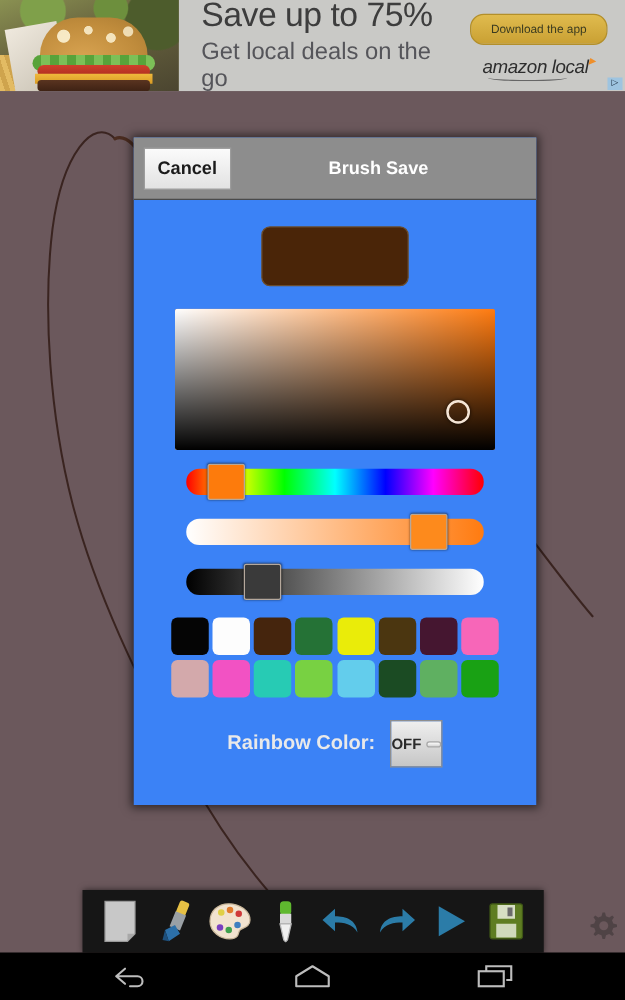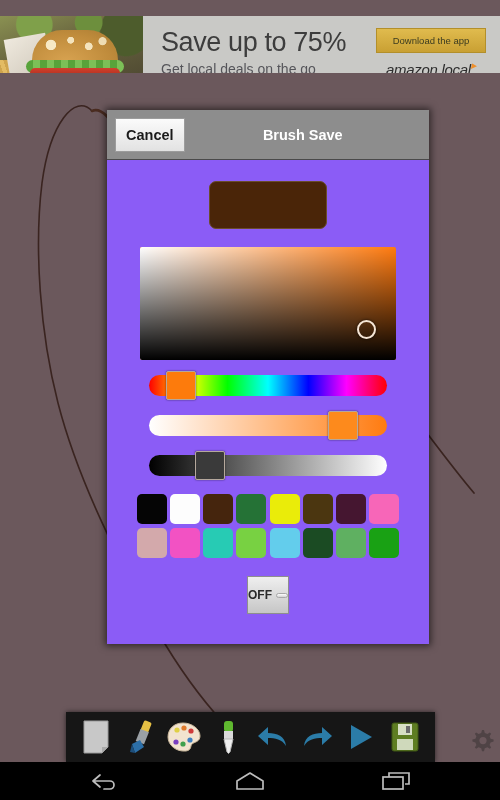--- a/index.html
+++ b/index.html
@@ -5,21 +5,21 @@
   * { margin:0; padding:0; box-sizing:border-box; }
   html,body { width:500px; height:800px; overflow:hidden; }
   body {
     font-family:"Liberation Sans", sans-serif;
     background:#6b585c;
     position:relative;
   }
 
   
   #ad-banner{
-    position:absolute; left:0; top:16px; width:500px; height:73px;
+    position:absolute; left:0; top:0; width:500px; height:73px;
     background:#c9c9c6; display:flex; align-items:stretch;
     overflow:hidden;
   }
   #ad-image{
     width:143px; height:73px; position:relative; overflow:hidden;
     background:#6d6a4a;
   }
   .burger-bg{
     position:absolute; inset:0;
     background:
@@ -66,27 +66,27 @@
   .wrapper-paper{
     position:absolute; left:8px; top:20px; width:42px; height:53px;
     background:linear-gradient(150deg,#efe9de,#c9c2b4);
     transform:rotate(-10deg);
   }
   #ad-text{
     flex:1; display:flex; flex-direction:column; justify-content:center;
     padding-left:18px;
   }
   #ad-headline{ font-size:27px; color:#3d3d3d; font-weight:400; line-height:1.05; letter-spacing:-.4px;}
-  #ad-sub{ font-size:14px; color:#55555a; margin-top:5px;}
+  #ad-sub{ font-size:19px; color:#55555a; margin-top:5px;}
   #ad-right{
     width:132px; display:flex; flex-direction:column;
     align-items:center; justify-content:center; gap:6px; padding-right:6px;
   }
   #ad-cta{
-    width:110px; height:25px; border-radius:0;
+    width:110px; height:25px; border-radius:11px;
     background:linear-gradient(180deg,#e0bb4e,#c9a033);
     border:1px solid #b38f2a;
     font-size:9.5px; color:#3b3b20; display:flex;
     align-items:center; justify-content:center;
   }
   #ad-brand{ font-size:15px; color:#2d2d2d; position:relative; letter-spacing:-.3px;font-style:italic;}
   #ad-brand .swoosh{
     position:absolute; left:4px; bottom:-3px; width:64px; height:6px;
     border-bottom:1.5px solid #666; border-radius:0 0 60% 60%;
   }
@@ -100,21 +100,21 @@
   
   #canvas-area{
     position:absolute; left:0; top:73px; width:500px; height:640px;
     background:#6b585c;
   }
   #drawing-svg{ position:absolute; inset:0; }
 
   
   #dialog{
     position:absolute; left:107px; top:110px; width:322px; height:534px;
-    background:#8b5cf6;
+    background:#3b82f6;
     box-shadow:0 0 7px 2px rgba(0,0,0,.55);
   }
   #dialog-header{
     height:50px; background:#8d8d8d;
     display:flex; align-items:center; justify-content:space-between;
     padding:0 8px;
     border-bottom:1px solid #4a4a4a;
   }
   .hdr-btn{
     min-width:62px; height:34px;
@@ -310,20 +310,21 @@
           <div class="pal-swatch" style="background: rgb(39, 203, 180);"></div>
           <div class="pal-swatch" style="background: rgb(120, 209, 66);"></div>
           <div class="pal-swatch" style="background: rgb(99, 205, 236);"></div>
           <div class="pal-swatch" style="background: rgb(27, 75, 35);"></div>
           <div class="pal-swatch" style="background: rgb(95, 176, 97);"></div>
           <div class="pal-swatch" style="background: rgb(25, 161, 20);"></div>
         </div>
     </div>
 
     <div id="rainbow-row">
+      <div id="rainbow-label">Rainbow Color:</div>
       <div id="rainbow-toggle">
         <span class="txt">OFF</span>
         <span class="bar"></span>
       </div>
     </div>
 
   </div>
 </div>
 
 <div id="toolbar">

